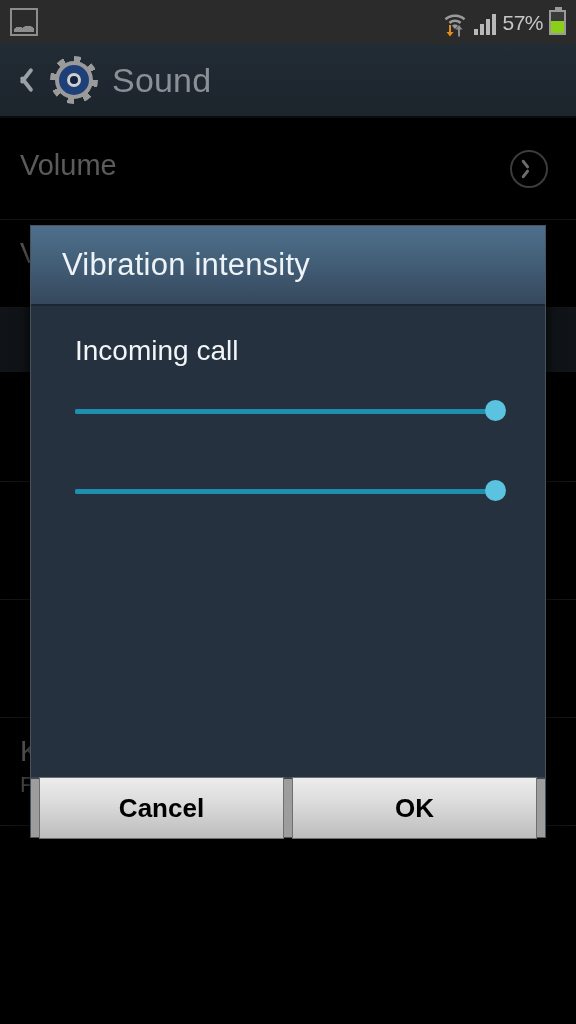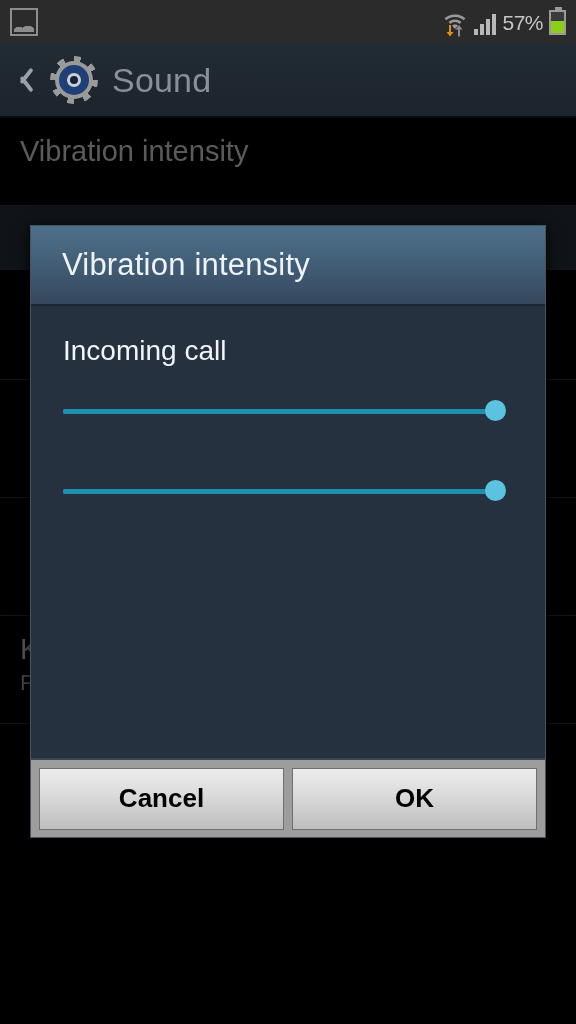--- a/index.html
+++ b/index.html
@@ -101,36 +101,36 @@
     background:#25313f;
     border:1px solid #48535e;
     box-shadow:0 2px 14px rgba(0,0,0,.8);
   }
   .dlg-header {
     height:80px; background:linear-gradient(to bottom,#4e708c 0%,#435f78 45%,#35485c 100%);
     border-bottom:2px solid #1c2530;
     display:flex; align-items:center; padding-left:31px;
   }
   .dlg-title { color:#eef3f7; font-size:31px; letter-spacing:0.2px; }
-  .dlg-body { padding:26px 18px 0 0; height:564px; }
+  .dlg-body { padding:26px 18px 0 0; height:564px;margin-left:12px; }
   .slider-group { padding:0 32px; margin-bottom:58px; }
   .slider-label { color:#f2f5f8; font-size:28px; line-height:38px; margin-bottom:30px; }
   .slider { position:relative; height:22px; }
   .track-bg {
     position:absolute; left:0; right:0; top:9px; height:5px; background:#5d6469; border-radius:2px;
   }
   .track-fill {
     position:absolute; left:0; top:9px; height:5px; background:#1d8fb0; border-radius:2px;
   }
   .thumb {
     position:absolute; top:0; width:21px; height:21px; border-radius:50%;
     background:#5bc3df; margin-left:-10px;
   }
   .dlg-buttons {
-    position:absolute; left:0; bottom:0; width:100%; height:79px;
+    position:absolute; left:0; bottom:0; width:100%; height:60px;
     background:#9d9d9d; border-top:2px solid #3d4751;
     display:flex; align-items:center; justify-content:center; gap:8px; padding:12px 8px;
   }
   .btn {
     flex:1; height:62px; border:1px solid #6f6f6f;
     background:linear-gradient(to bottom,#ececec 0%,#dcdcdc 40%,#bdbdbd 100%);
     color:#000; font-size:26px; font-weight:bold;
     display:flex; align-items:center; justify-content:center;
   }
 </style>
@@ -173,20 +173,24 @@
     <div class="gear">
       <div class="teeth"></div>
         <div class="ring"></div>
         <div class="inner"></div>
         <div class="hole"></div>
     </div>
     <div class="ab-title">Sound</div>
   </div>
 
   <div class="bg-list">
+    <div class="bg-row" style="height:102px">
+      <div class="bg-title" style="padding-top:14px">Volume</div>
+      <div class="chev-circle"></div>
+    </div>
     <div class="bg-row" style="height:88px">
       <div class="bg-title">Vibration intensity</div>
     </div>
     <div class="bg-row hl" style="height:64px"></div>
     <div class="bg-row" style="height:110px"></div>
     <div class="bg-row" style="height:118px"></div>
     <div class="bg-row" style="height:118px"></div>
     <div class="bg-row" style="height:108px">
       <div class="bg-title">Keytones</div>
       <div class="bg-sub">Play tones when keypad is pressed</div>

